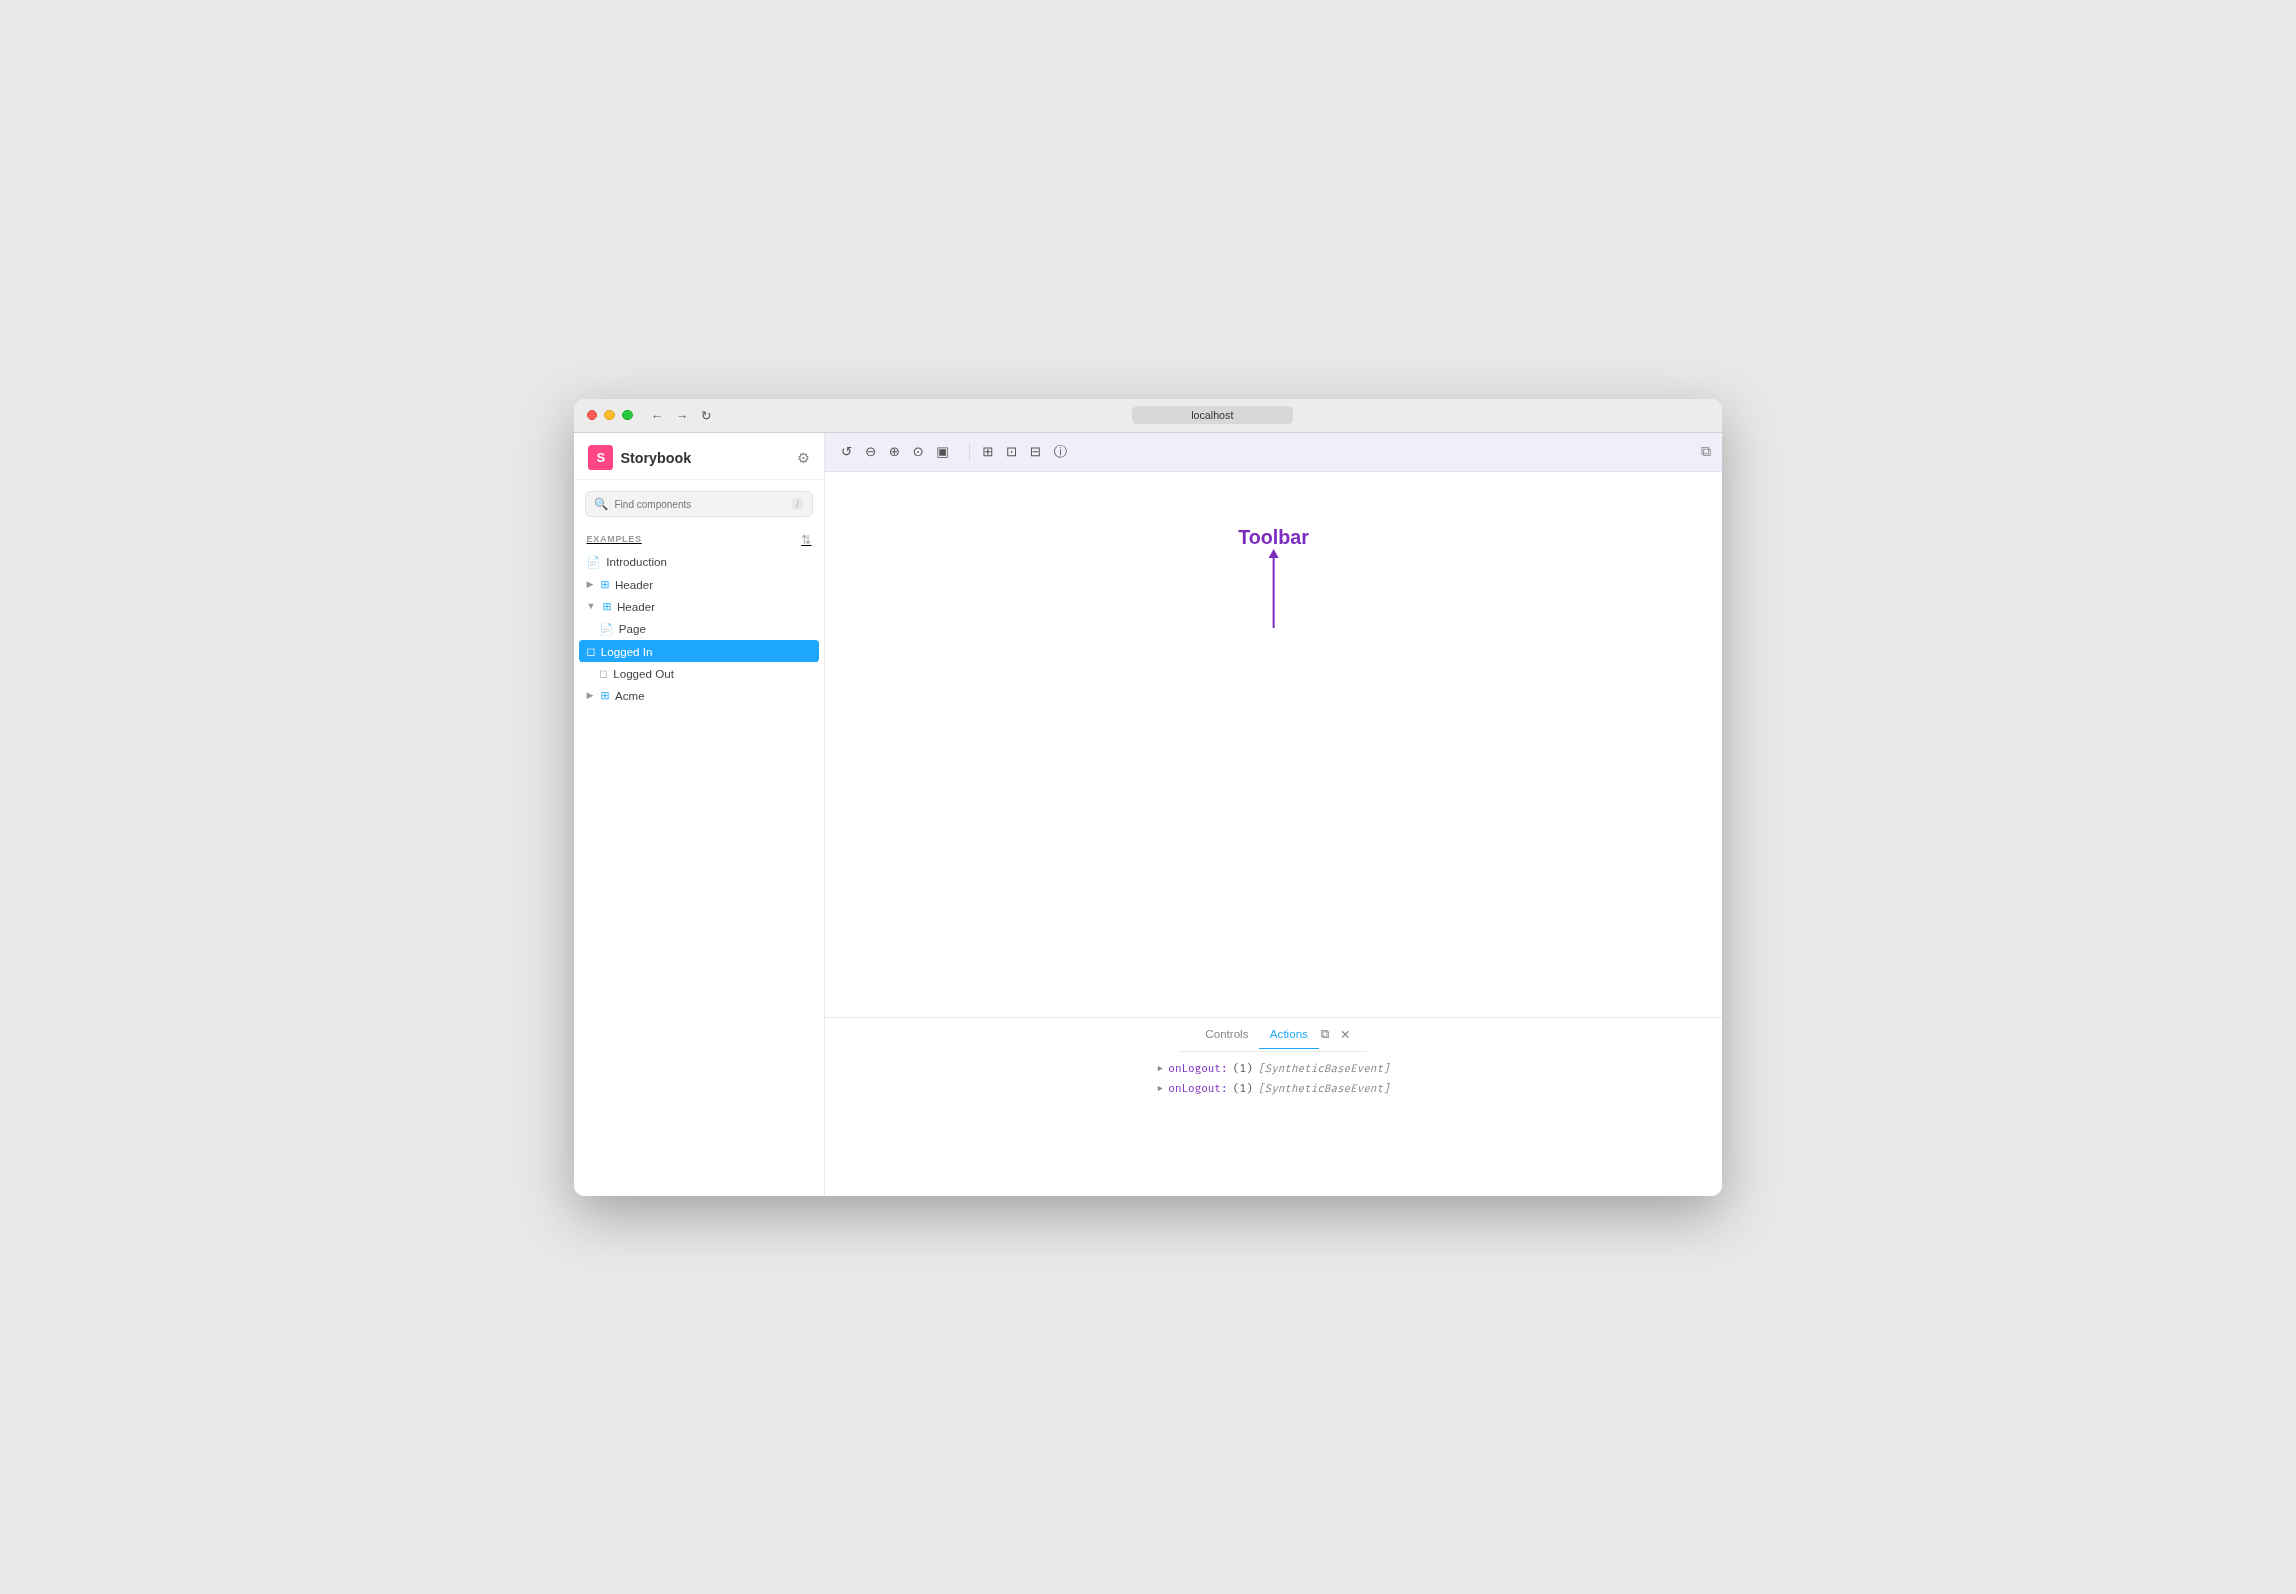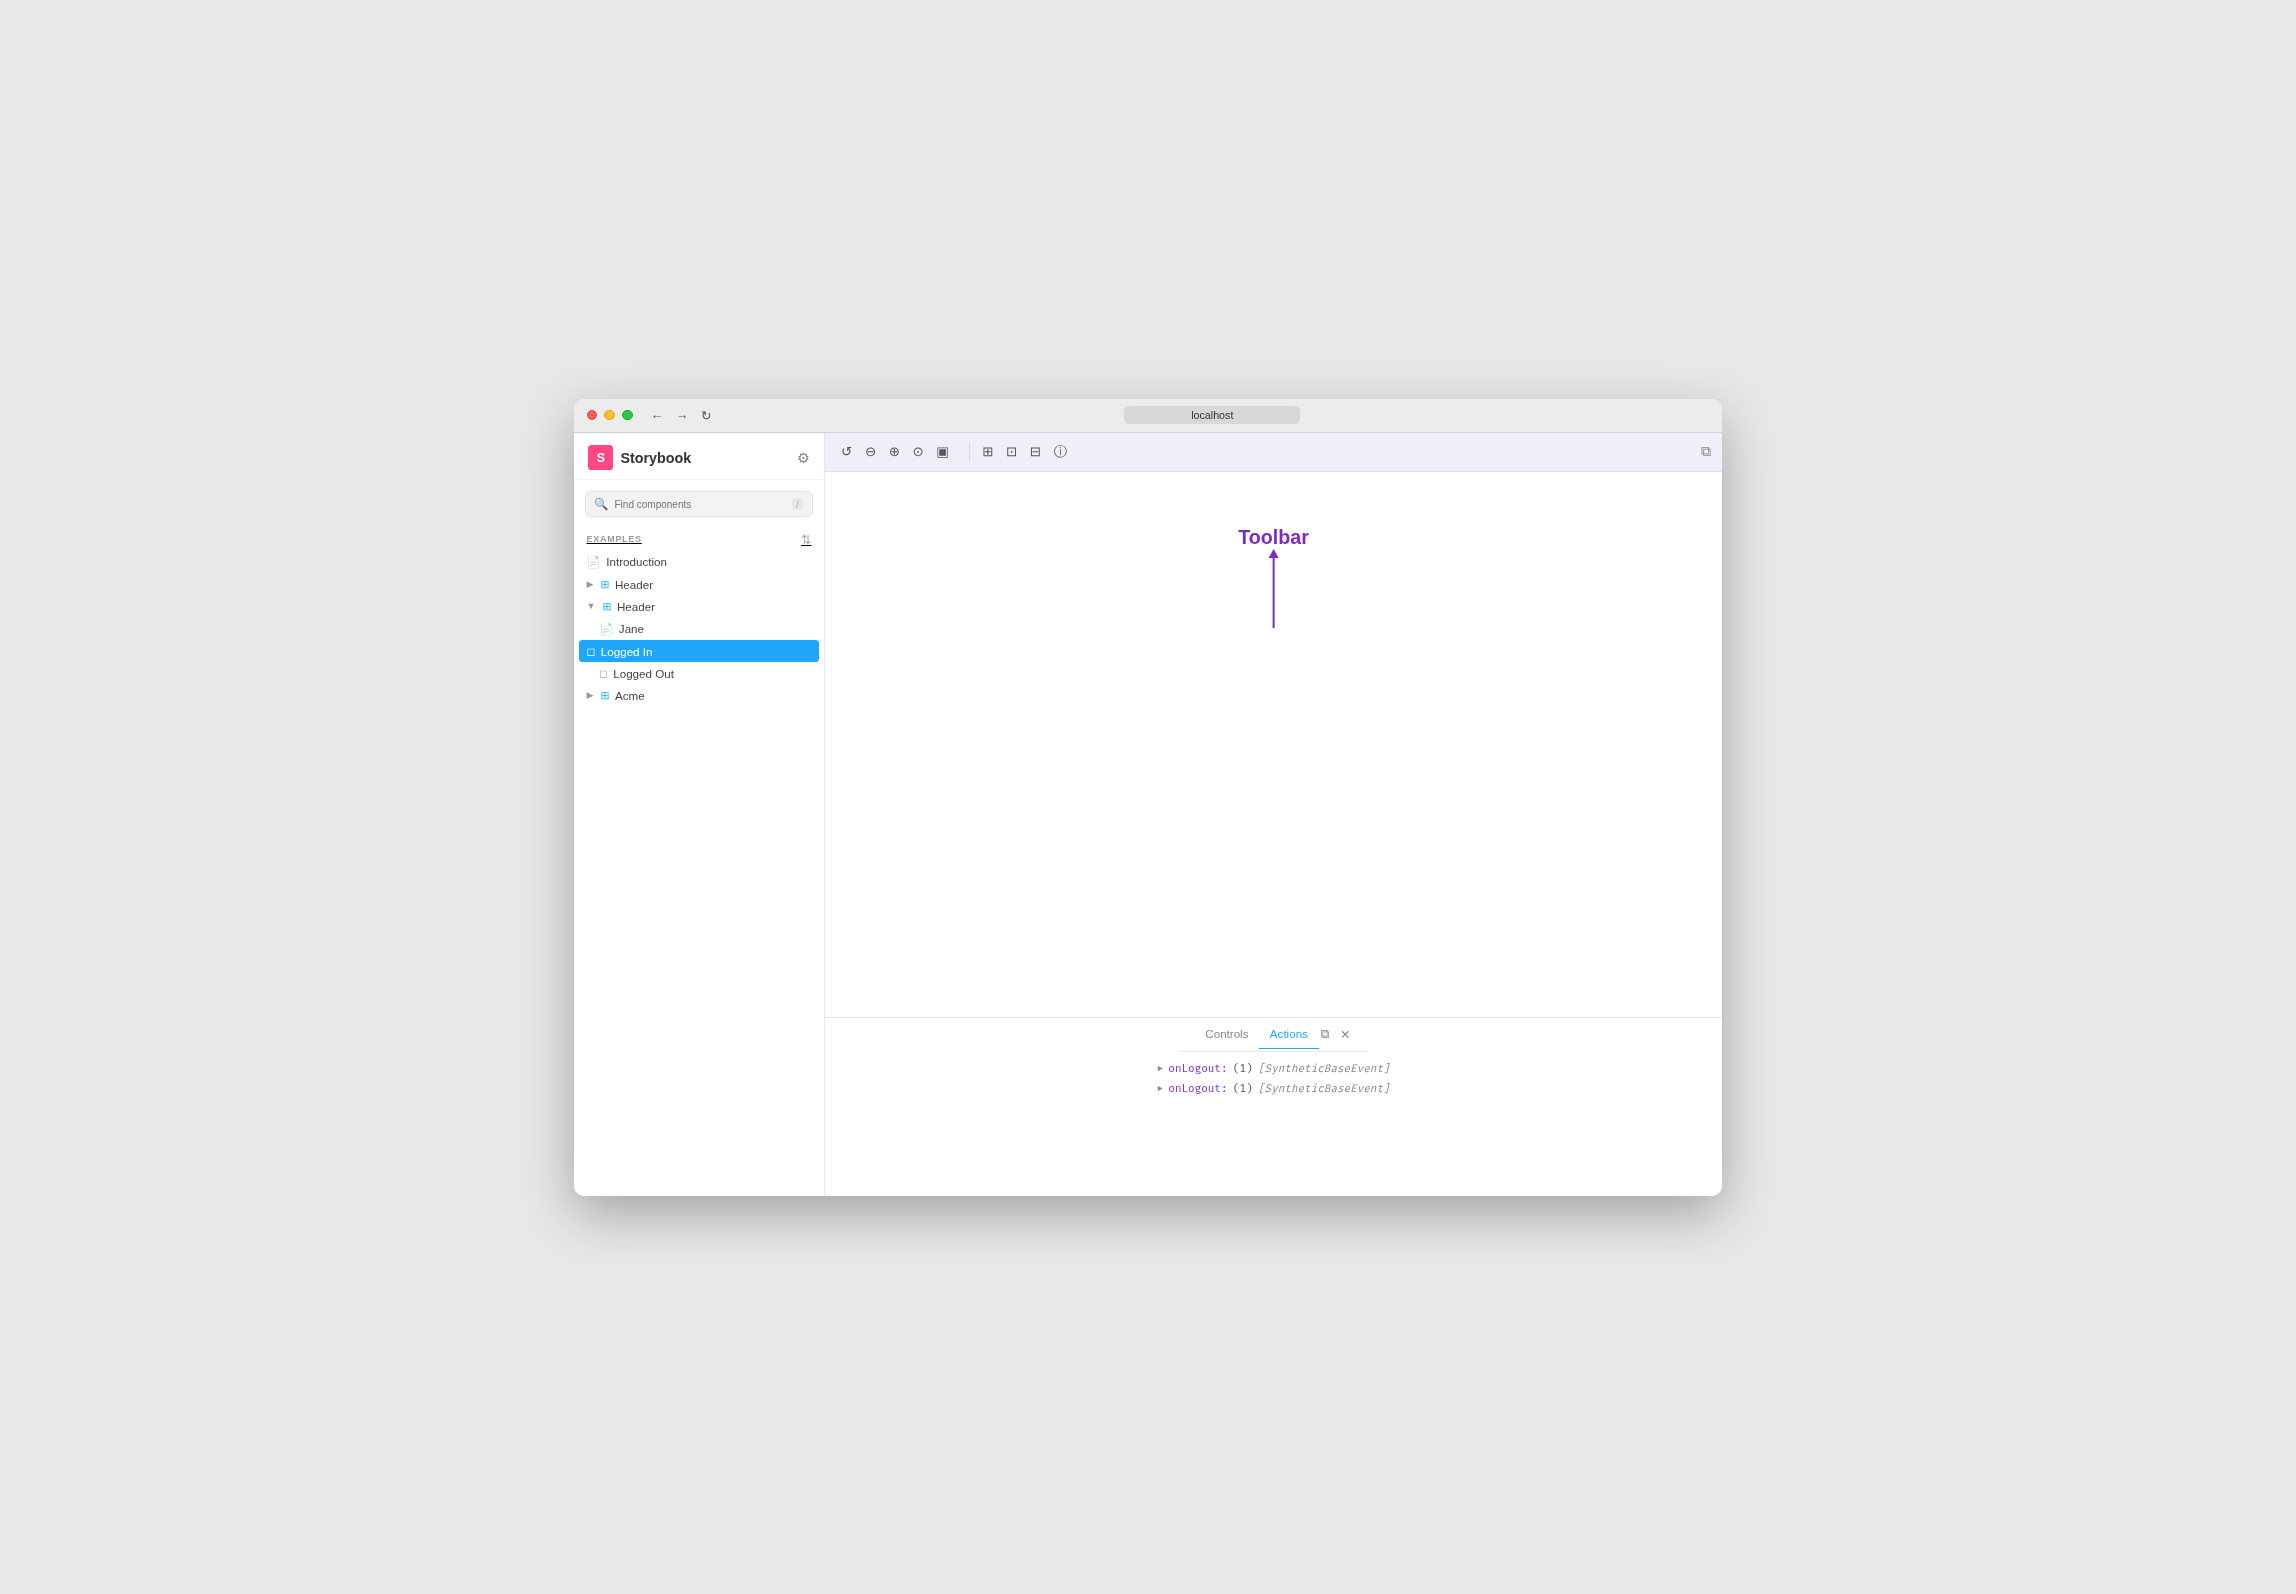--- a/index.html
+++ b/index.html
@@ -60,21 +60,21 @@
       padding: 1.8px 3.6px;
     }
     .nav-btn:disabled { color: #bbb; cursor: default; }
     .url-bar {
       margin: 0 auto;
       background: #d8d8d8;
       border-radius: 5.4px;
       padding: 2.7px 14.3px;
       font-size: 10.7px;
       color: #333;
-      width: 176px;
+      width: 161px;
       text-align: center;
     }
     
     .app-body {
       display: flex;
       flex: 1;
       overflow: hidden;
     }
     
     .sidebar {
@@ -437,21 +437,21 @@
       </div>
 
       <div class="nav-item">
         <span class="toggle">▼</span>
         <span class="icon-component">⊞</span>
         <span>Header</span>
       </div>
 
       <div class="nav-item nav-indent-1">
         <span class="icon-doc">📄</span>
-        <span>Jane</span>
+        <span>Page</span>
       </div>
 
       <div class="nav-item nav-indent-1 active">
         <span class="icon-component">◻</span>
         <span>Logged In</span>
       </div>
 
       <div class="nav-item nav-indent-1">
         <span class="icon-component" style="color:#aaa;">◻</span>
         <span>Logged Out</span>

